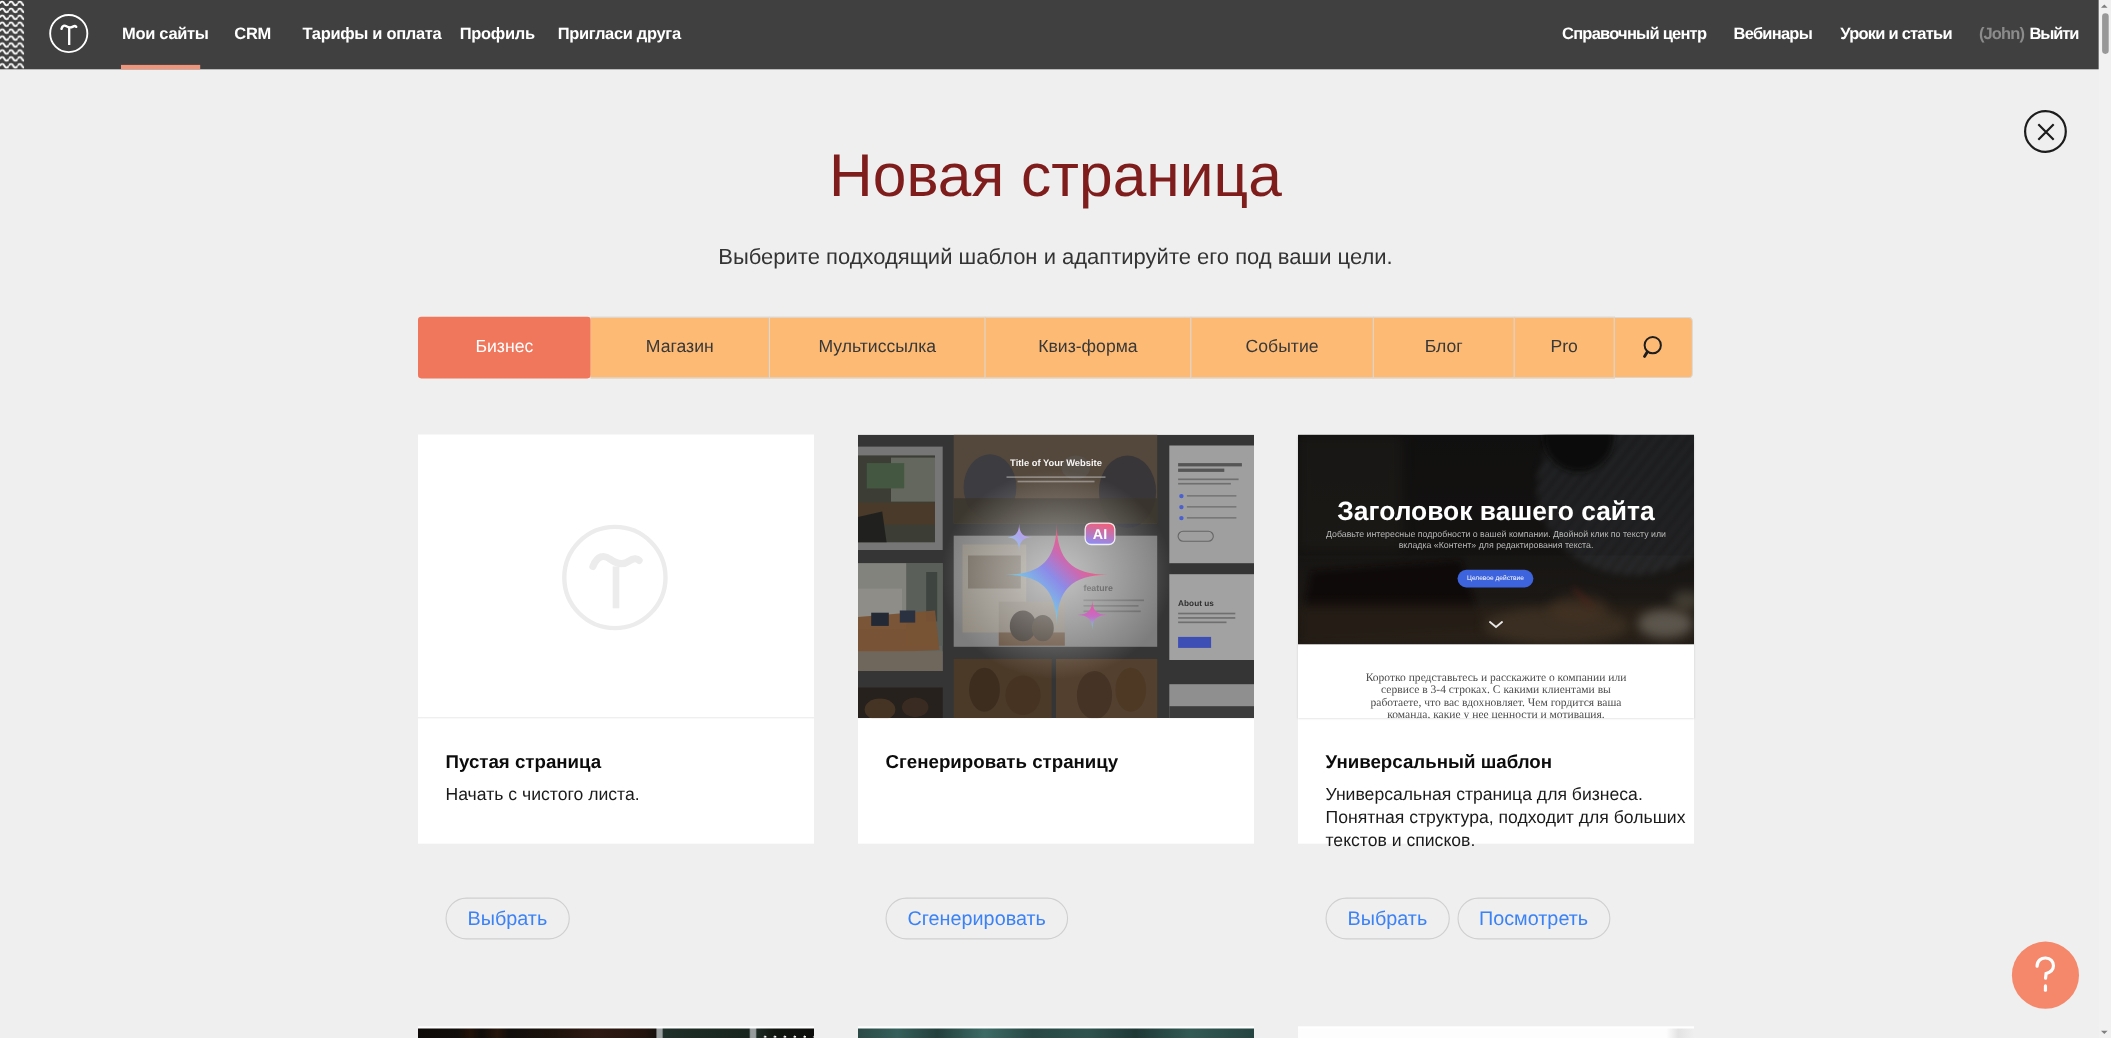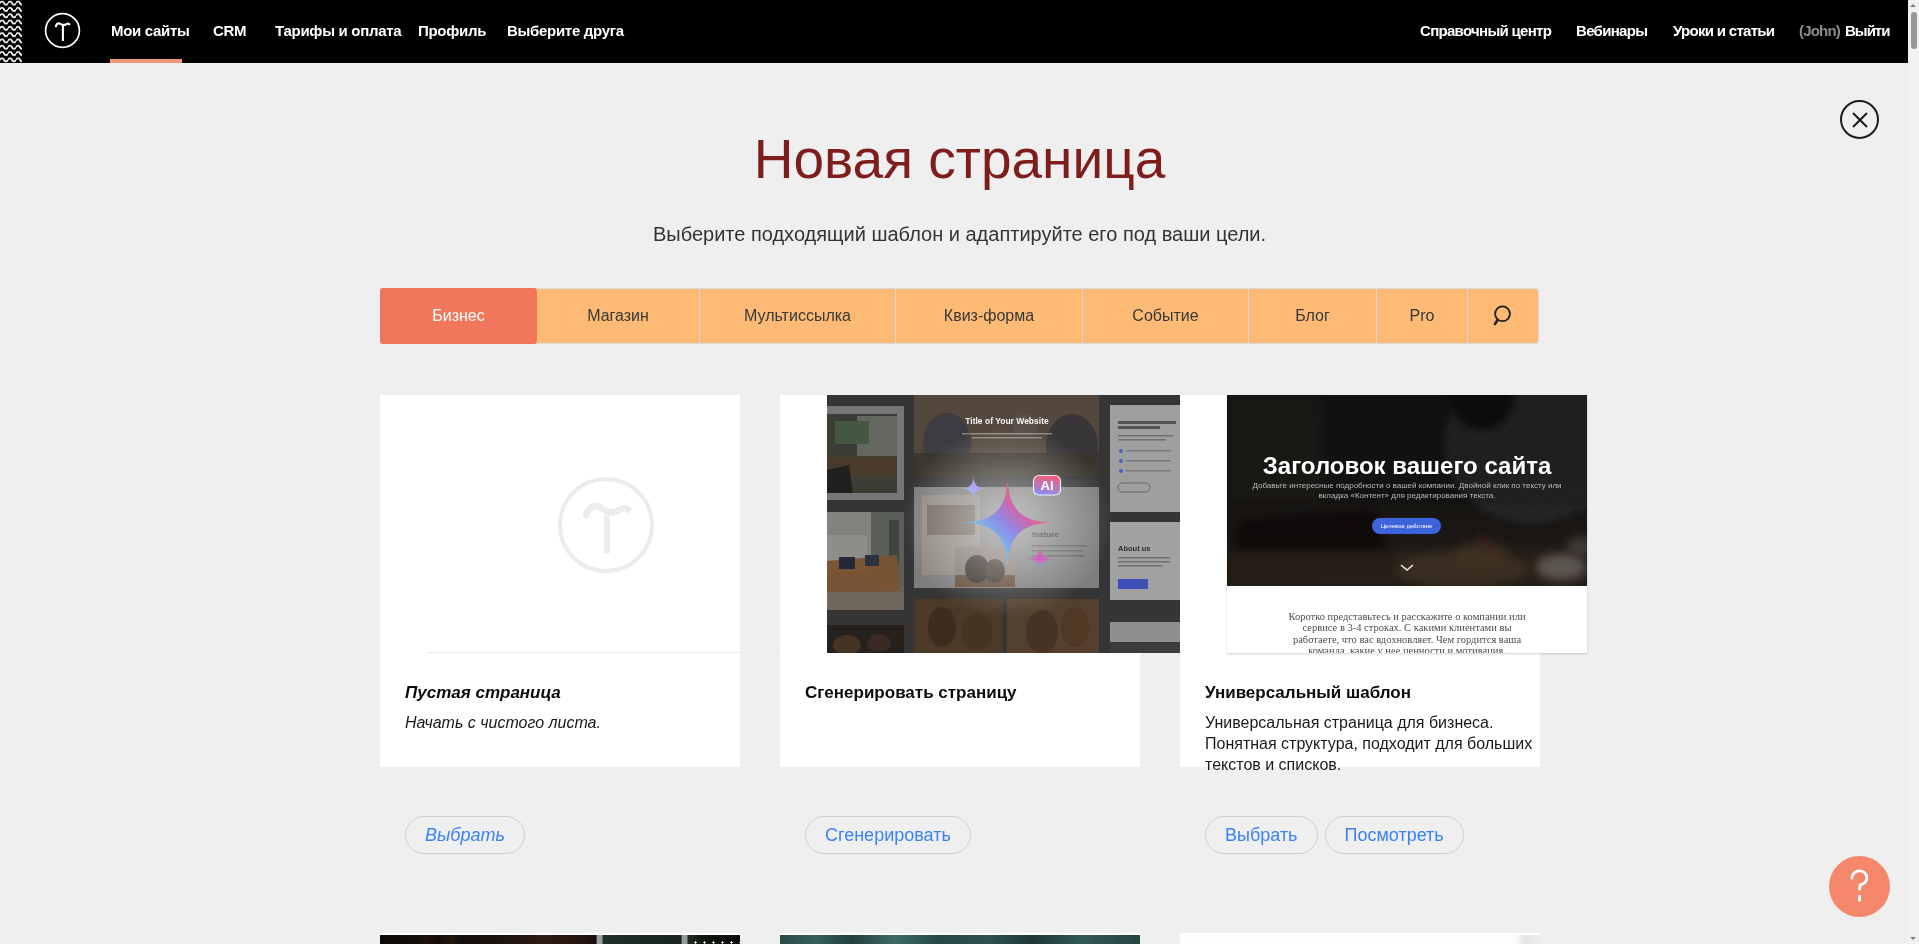--- a/index.html
+++ b/index.html
@@ -1,20 +1,20 @@
 <!DOCTYPE html>
 <html><head>
 <meta charset="utf-8">
 <style>
 * { margin:0; padding:0; box-sizing:border-box; }
 html,body { width:1919px; height:944px; overflow:hidden; background:#efefef; font-family:"Liberation Sans", sans-serif; }
 #page { position:relative; width:1919px; height:944px; overflow:hidden; }
 
 
-#nav { position:absolute; left:0; top:0; width:1908px; height:63px; background:#000000; }
+#nav { position:absolute; left:0; top:0; width:1908px; height:63px; background:#404040; }
 #zigzag { position:absolute; left:0; top:0; }
 #navlogo { position:absolute; left:43px; top:11px; }
 .nitem { position:absolute; top:0; height:63px; line-height:61px; color:#fff; font-size:15px; font-weight:bold; letter-spacing:-0.3px; white-space:nowrap; }
 #underline { position:absolute; left:110px; top:59px; width:72px; height:4px; background:#ef957b; }
 .gray { color:#8b8b8b; }
 
 
 #closebtn { position:absolute; left:1840px; top:100px; width:39px; height:39px; border:2px solid #1c1c1c; border-radius:50%; }
 #closebtn svg { position:absolute; left:9.5px; top:9.5px; }
 
@@ -22,21 +22,21 @@
 #h1 { position:absolute; left:0; top:127px; width:1919px; text-align:center; font-size:55px; font-weight:400; color:#7f1d1d; letter-spacing:0px; }
 #sub { position:absolute; left:0; top:223px; width:1919px; text-align:center; font-size:20px; color:#333; }
 
 
 #tabs { position:absolute; left:380px; top:288px; width:1159px; height:56px; display:flex; }
 .tab { height:56px; background:#fdba74; border:1px solid #d9d9d9; border-left:none; font-size:16px; color:#383838; display:flex; align-items:center; justify-content:center; }
 .tab.last { border-radius:0 4px 4px 0; }
 .tab.active { background:#f0765c; color:#fff; border:none; border-radius:3px; }
 
 
-.card { position:absolute; top:395px; width:360px; height:372px; background:#fff;padding-left:47px; }
+.card { position:absolute; top:395px; width:360px; height:372px; background:#fff; }
 .preview { position:relative; width:360px; height:258px; overflow:hidden; }
 .ctitle { position:absolute; left:25px; top:288px; font-size:17px; font-weight:bold; color:#0c0c0c; }
 .cdesc { position:absolute; left:25px; top:317px; font-size:16px; line-height:21px; color:#1a1a1a; white-space:nowrap; }
 .cbtns { position:absolute; left:25px; top:421px; }
 .btn { display:inline-block; height:38px; line-height:36px; padding:0 19px; border:1px solid #cfcfcf; border-radius:19px; font-size:18px; color:#3b82f6; margin-right:7px; }
 
 
 #c3photo { position:absolute; left:0; top:0; width:360px; height:191px; }
 #c3title { position:absolute; left:0; top:57px; width:360px; text-align:center; font-size:24px; font-weight:bold; color:#fff; }
 #c3cap { position:absolute; left:0; top:86px; width:360px; text-align:center; font-size:8px; line-height:9.5px; color:#b8b8b8; }
@@ -78,21 +78,21 @@
     </svg>
     <svg id="navlogo" width="40" height="40">
       <circle cx="19.5" cy="19.5" r="16.9" fill="none" stroke="#fff" stroke-width="1.7"></circle>
       <path d="M12.9,15.2 C13.7,12.2 15.5,11.7 17.4,12.9 C19.4,14.1 21.5,14.2 23.3,13.2 C24.7,12.4 25.8,12.5 26.3,13.4" fill="none" stroke="#fff" stroke-width="2.2" stroke-linecap="round"></path>
       <path d="M19.9,14 L19.9,30" stroke="#fff" stroke-width="2.1" stroke-linecap="butt"></path>
     </svg>
     <div class="nitem" style="left:111px;">Мои сайты</div>
     <div class="nitem" style="left:213px;">CRM</div>
     <div class="nitem" style="left:275px;">Тарифы и оплата</div>
     <div class="nitem" style="left:418px;">Профиль</div>
-    <div class="nitem" style="left:507px;">Выберите друга</div>
+    <div class="nitem" style="left:507px;">Пригласи друга</div>
     <div class="nitem" style="left:1420px;letter-spacing:-0.7px;">Справочный центр</div>
     <div class="nitem" style="left:1576px;letter-spacing:-0.7px;">Вебинары</div>
     <div class="nitem" style="left:1673px;letter-spacing:-0.7px;text-align:center;">Уроки и статьи</div>
     <div class="nitem gray" style="left:1799px;letter-spacing:-0.8px;">(John)</div>
     <div class="nitem" style="left:1845px;letter-spacing:-1px;">Выйти</div>
     <div id="underline"></div>
   </div>
 
   <div id="closebtn">
     <svg width="16" height="16">
@@ -112,21 +112,21 @@
     <div class="tab" style="width:128px;">Блог</div>
     <div class="tab" style="width:91px;">Pro</div>
     <div class="tab last" style="width:71px;">
       <svg width="22" height="22">
         <circle cx="10.5" cy="8.8" r="7.4" fill="none" stroke="#1e1e1e" stroke-width="1.8"></circle>
         <path d="M5.6,14.9 L3.0,19.0" stroke="#1e1e1e" stroke-width="2.6" stroke-linecap="round"></path>
       </svg>
     </div>
   </div>
 
-  <div class="card" style="left:380px;font-style:italic;">
+  <div class="card" style="left:380px;">
     <div class="preview" style="border-bottom:1px solid #ececec;">
       <svg width="100" height="100" style="position:absolute;left:129px;top:80px;">
         <circle cx="50" cy="50" r="46" fill="none" stroke="#ececec" stroke-width="4"></circle>
         <path d="M30,40 C34,30 40,29 46,33.5 C52,38 58,38.5 63,35 C66.5,32.6 70,32.2 72,34.5" fill="none" stroke="#ececec" stroke-width="6.5" stroke-linecap="round"></path>
         <rect x="48" y="40" width="6" height="38" fill="#ececec"></rect>
       </svg>
     </div>
     <div class="ctitle">Пустая страница</div>
     <div class="cdesc">Начать с чистого листа.</div>
     <div class="cbtns"><span class="btn">Выбрать</span></div>

